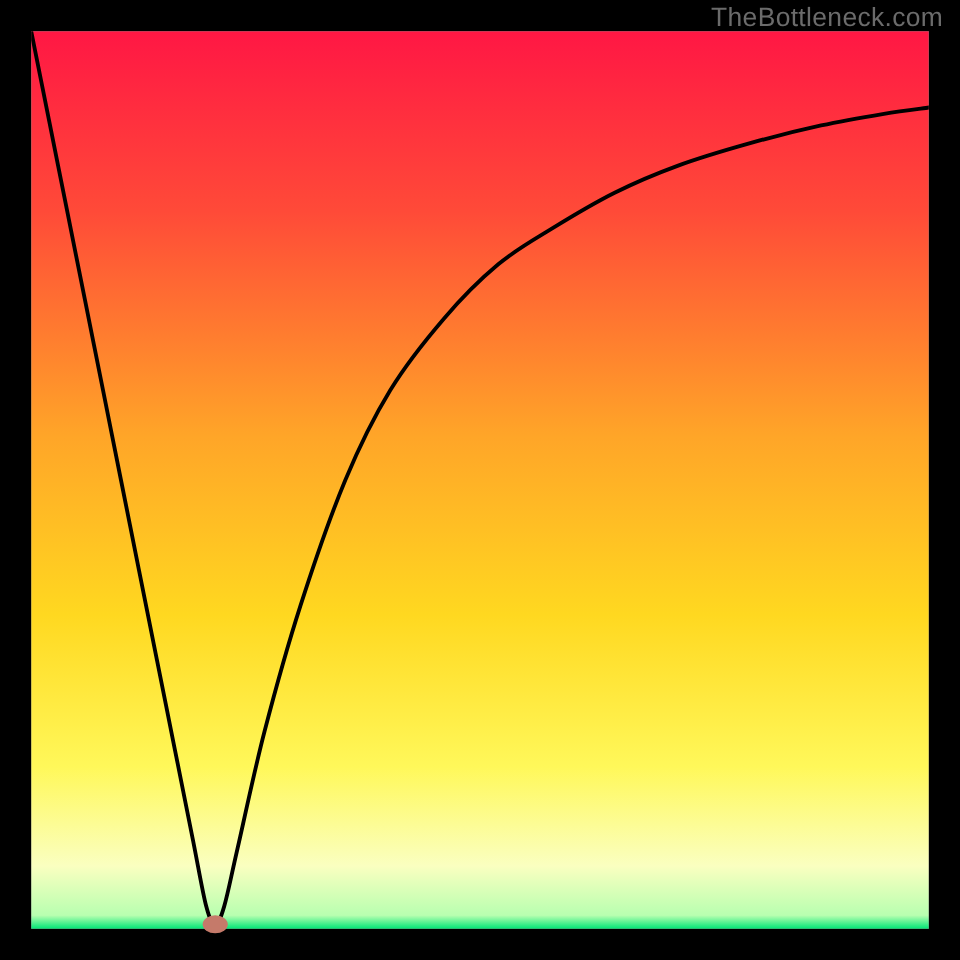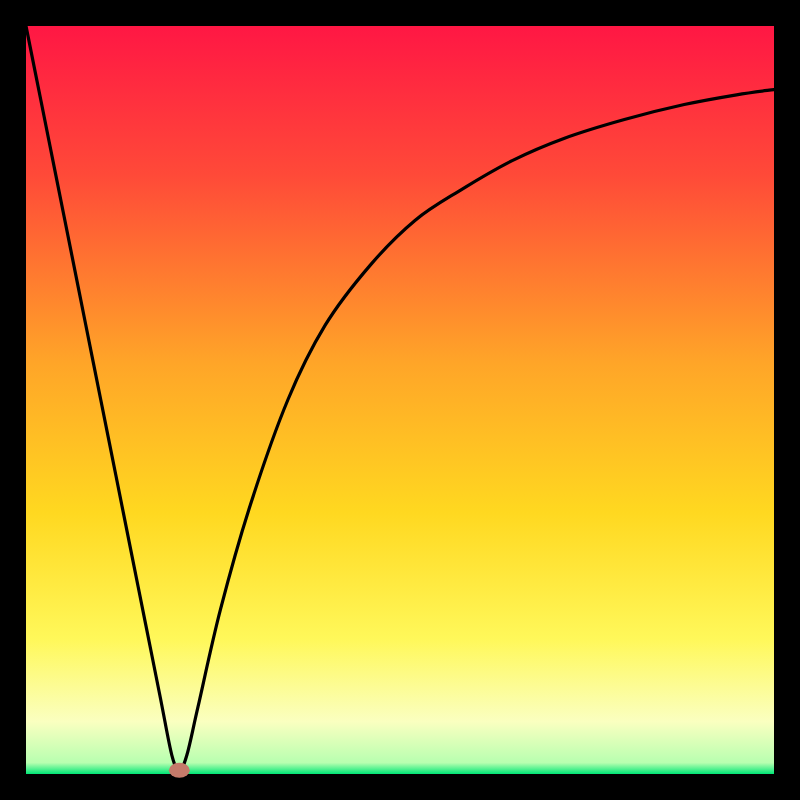--- a/index.html
+++ b/index.html
@@ -31,20 +31,21 @@
     top: 0;
     left: 0;
     width: 800px;
     height: 800px;
   }
 </style>
 </head>
 <body>
 <div class="container">
 
+  <div class="watermark">TheBottleneck.com</div>
 
   <svg class="chart" viewBox="0 0 800 800">
     <defs>
       <linearGradient id="bg-grad" x1="0" y1="0" x2="0" y2="1">
           <stop offset="0.00%" stop-color="#ff1744"></stop>
           <stop offset="20.00%" stop-color="#ff4a38"></stop>
           <stop offset="45.00%" stop-color="#ffa528"></stop>
           <stop offset="65.00%" stop-color="#ffd820"></stop>
           <stop offset="82.00%" stop-color="#fff85a"></stop>
           <stop offset="93.00%" stop-color="#faffc0"></stop>

